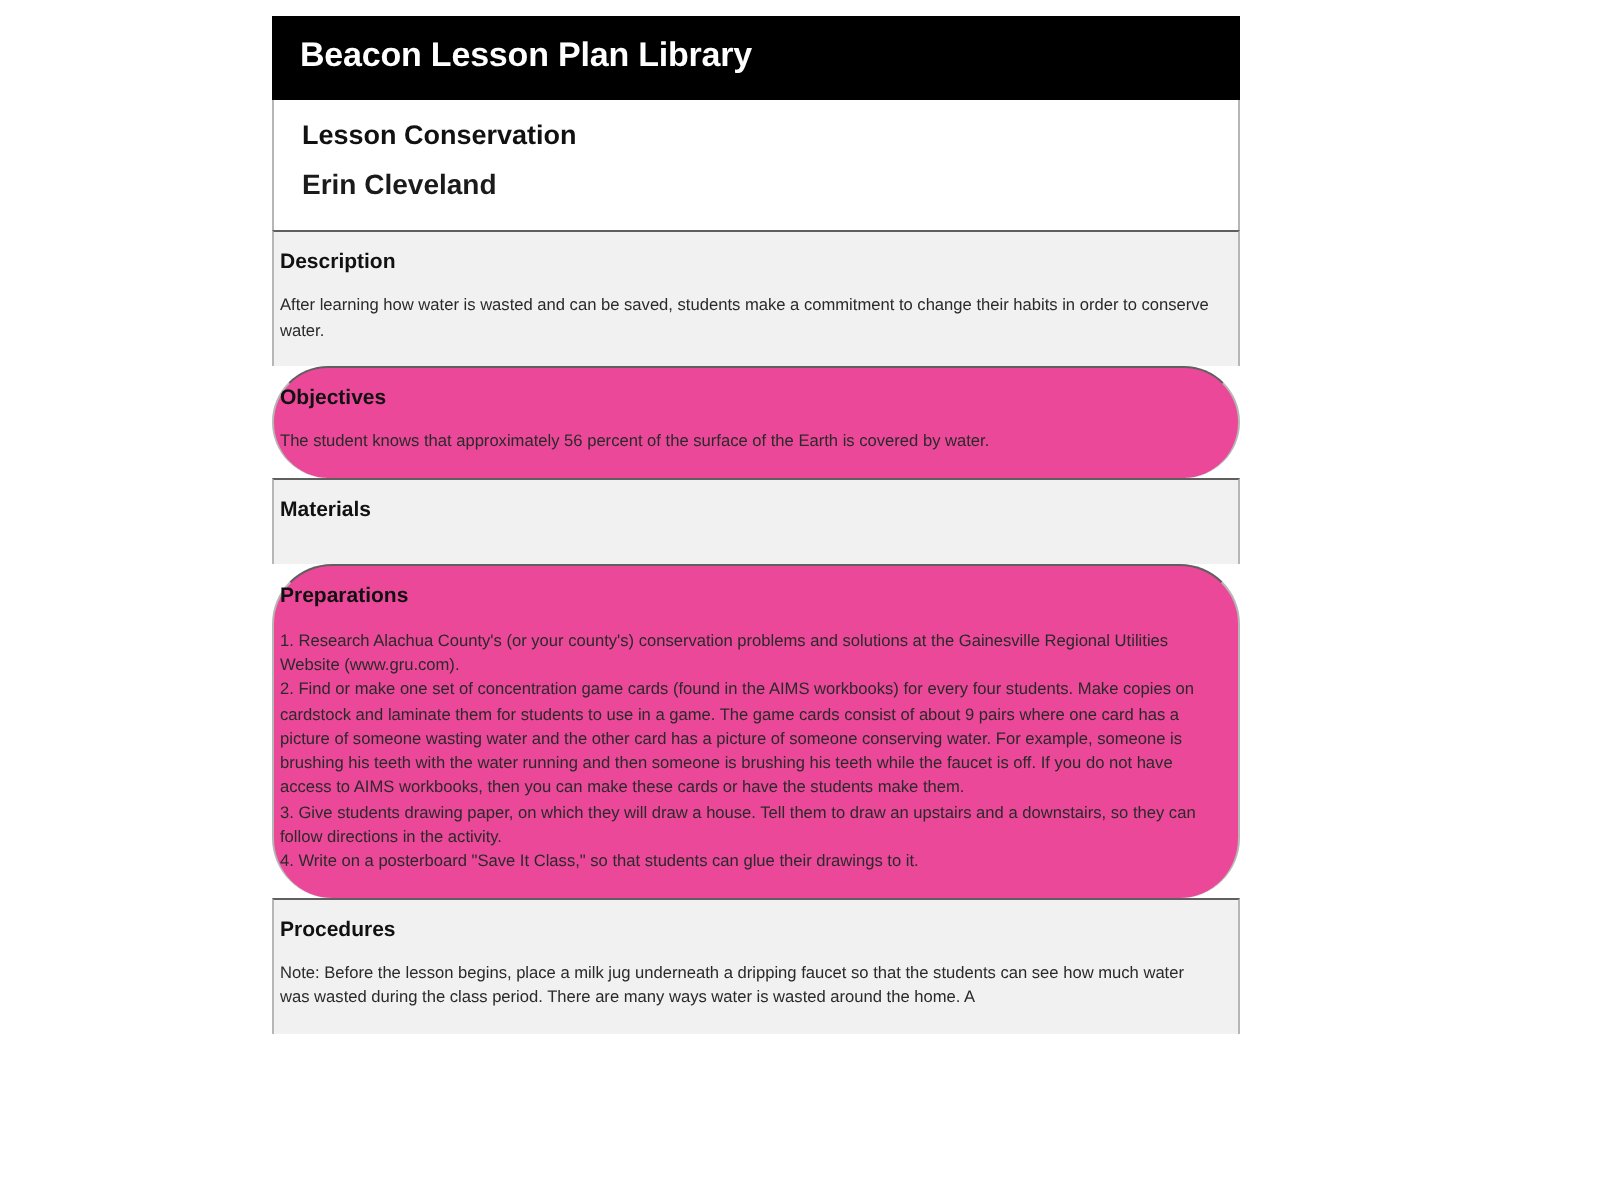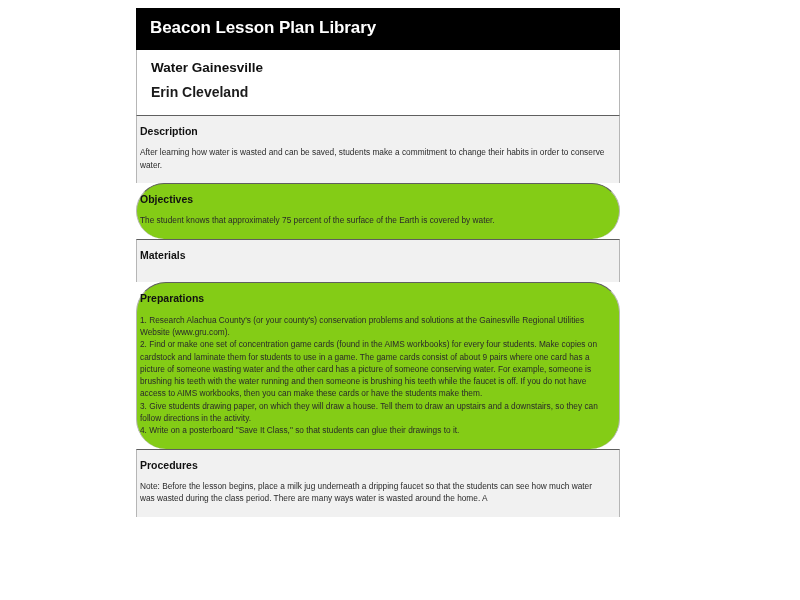--- a/index.html
+++ b/index.html
@@ -61,21 +61,21 @@
 
   
   .section {
     border-top: 1px solid #5f5f5f;
     border-left: 1px solid #b6b6b6;
     border-right: 1px solid #b6b6b6;
     padding: 9px 14px 12px 3px;
     box-sizing: border-box;
   }
   .section.shaded { background: #f1f1f1; }
-  .section.plain  { background: #84cc16; border-radius: 30px; }
+  .section.plain  { background: #ec4899; border-radius: 30px; }
 
   .section-heading {
     font-size: 10.5px;
     font-weight: bold;
     color: #111111;
     margin-bottom: 9px;
     line-height: 1.2;
   }
   .section-body {
     font-size: 8.3px;
@@ -94,35 +94,35 @@
 </head>
 <body>
 
 <div id="page">
 
   <div class="masthead">
     <div class="masthead-title">Beacon Lesson Plan Library</div>
   </div>
 
   <div class="titleblock">
-    <div class="lesson-title">Water Gainesville</div>
+    <div class="lesson-title">Lesson Conservation</div>
     <div class="lesson-author">Erin Cleveland</div>
   </div>
 
   <div class="section shaded">
     <div class="section-heading">Description</div>
     <div class="section-body">
       <p>After learning how water is wasted and can be saved, students make a commitment to change their habits in order to conserve water.</p>
     </div>
   </div>
 
   <div class="section plain">
     <div class="section-heading">Objectives</div>
     <div class="section-body">
-      <p>The student knows that approximately 75 percent of the surface of the Earth is covered by water.</p>
+      <p>The student knows that approximately 56 percent of the surface of the Earth is covered by water.</p>
     </div>
   </div>
 
   <div class="section shaded">
     <div class="section-heading">Materials</div>
   </div>
 
   <div class="section plain">
     <div class="section-heading">Preparations</div>
     <div class="section-body">

